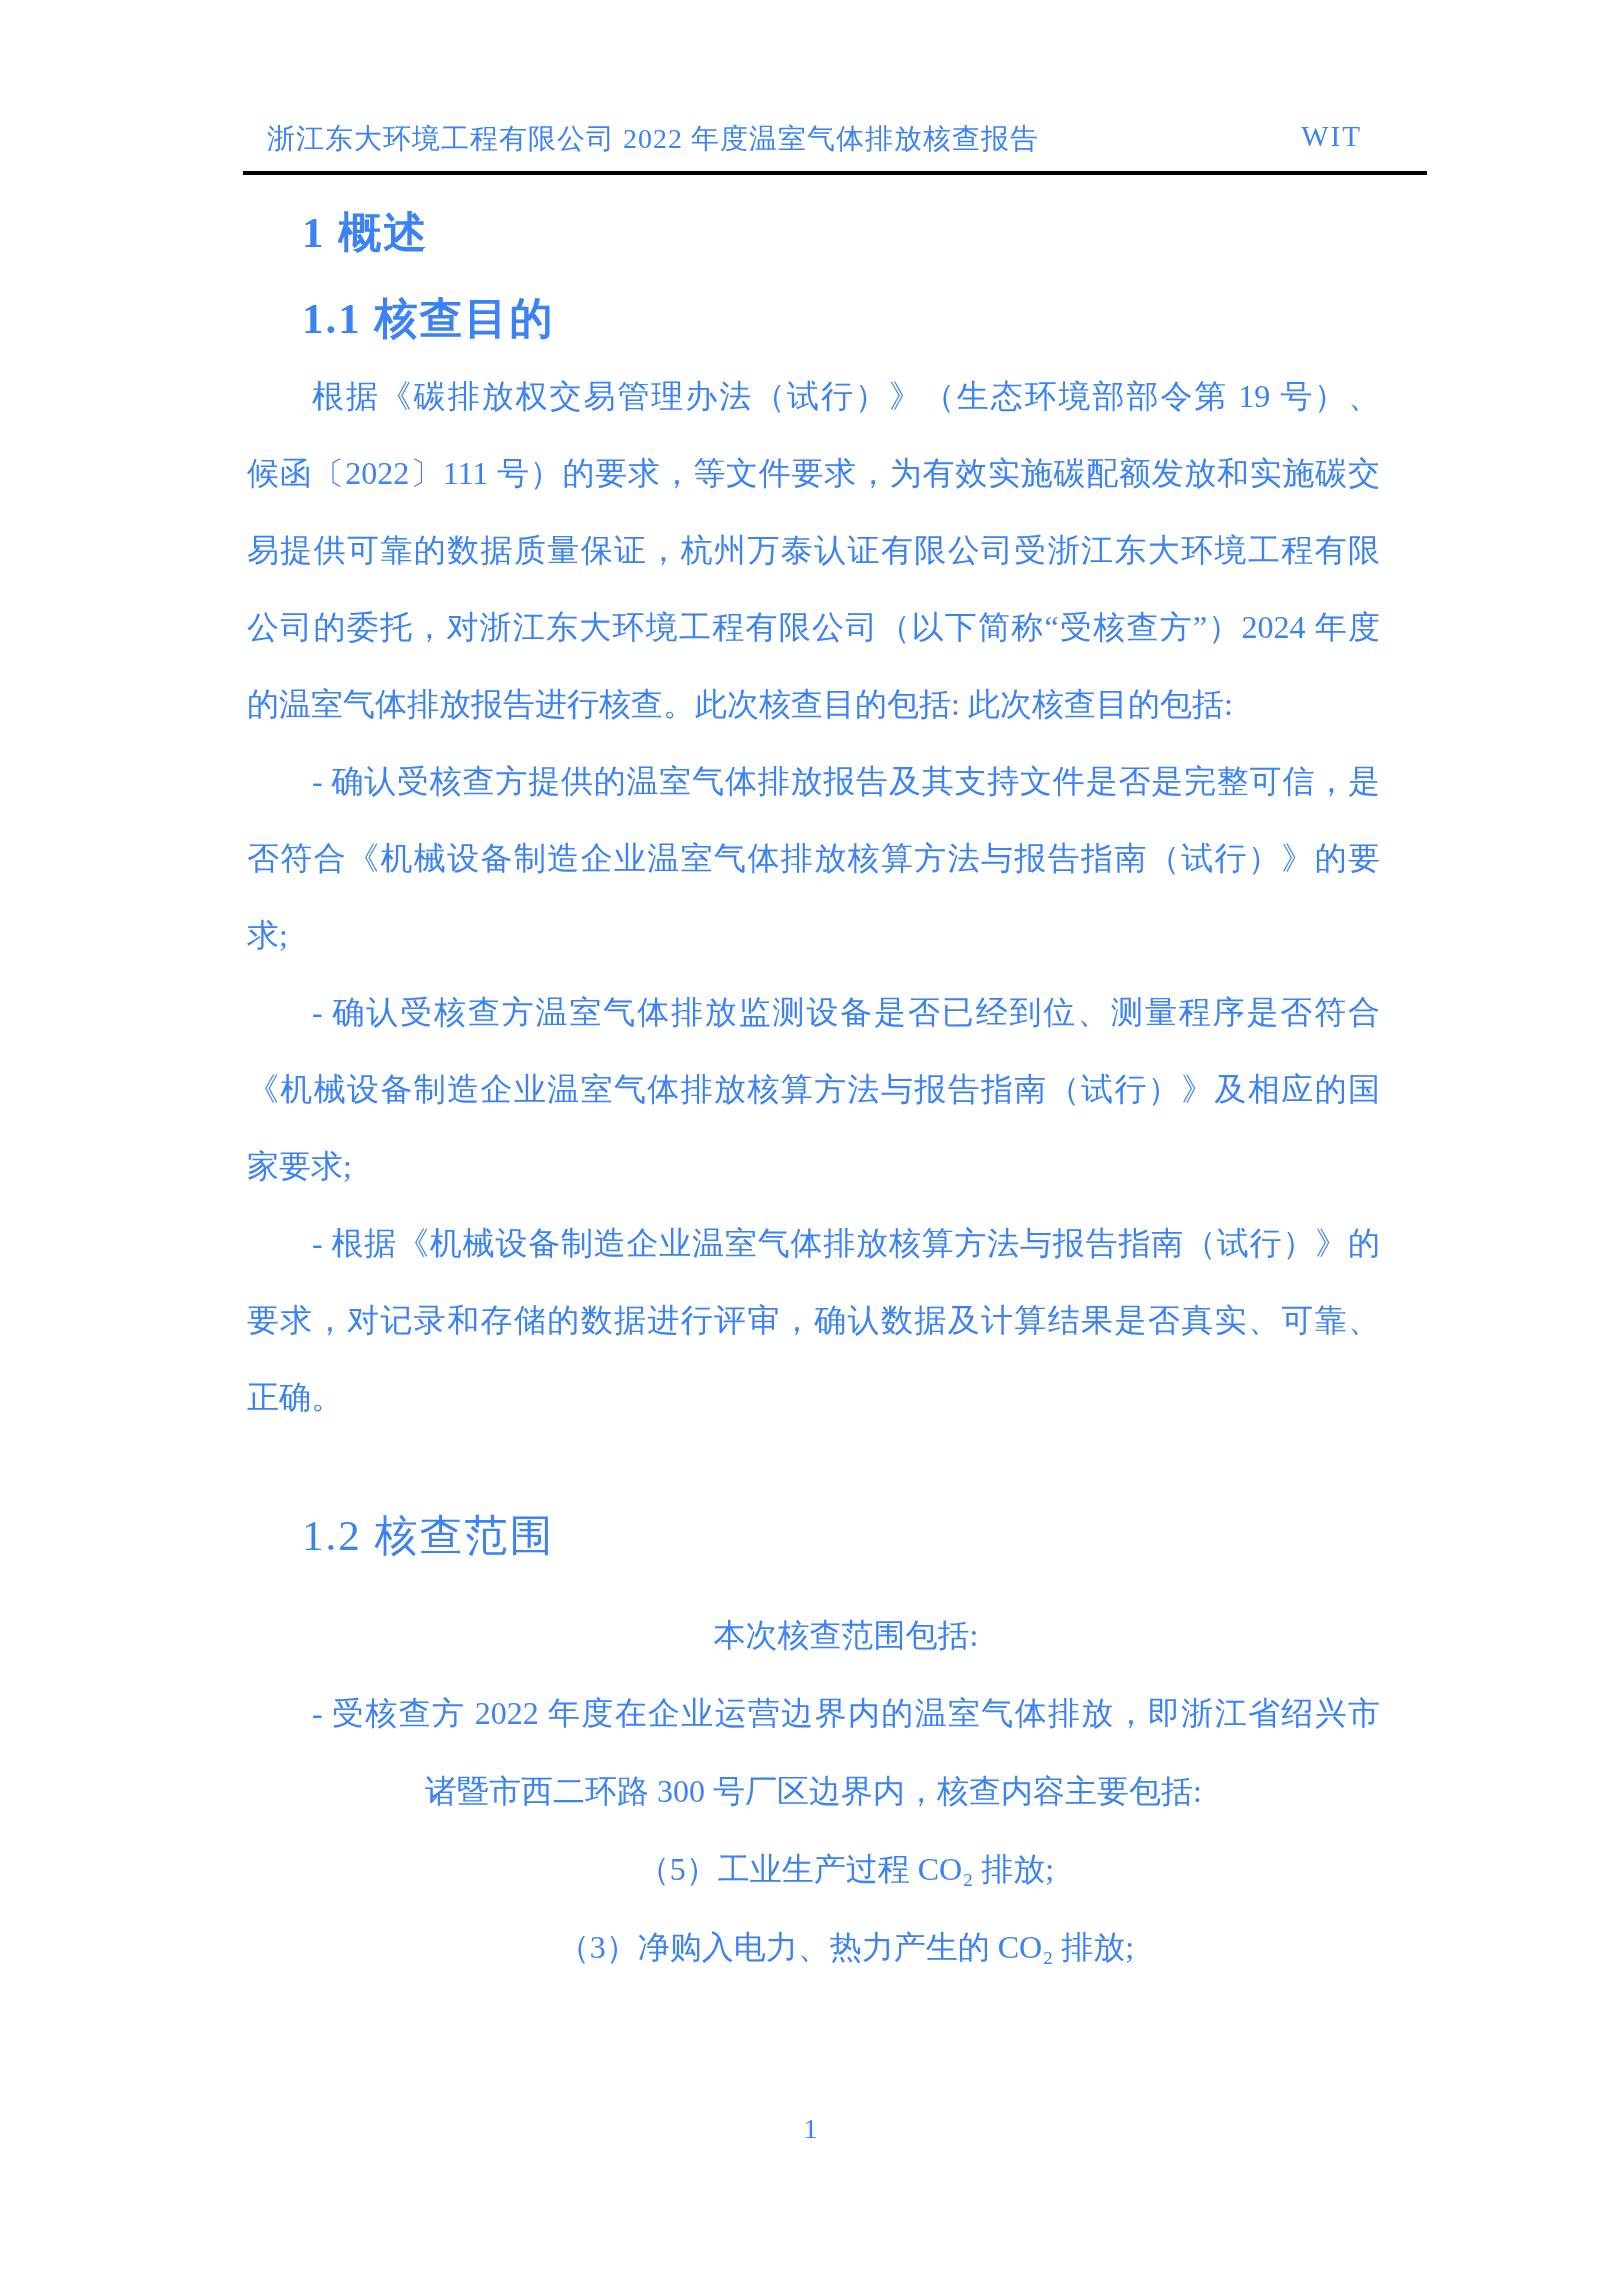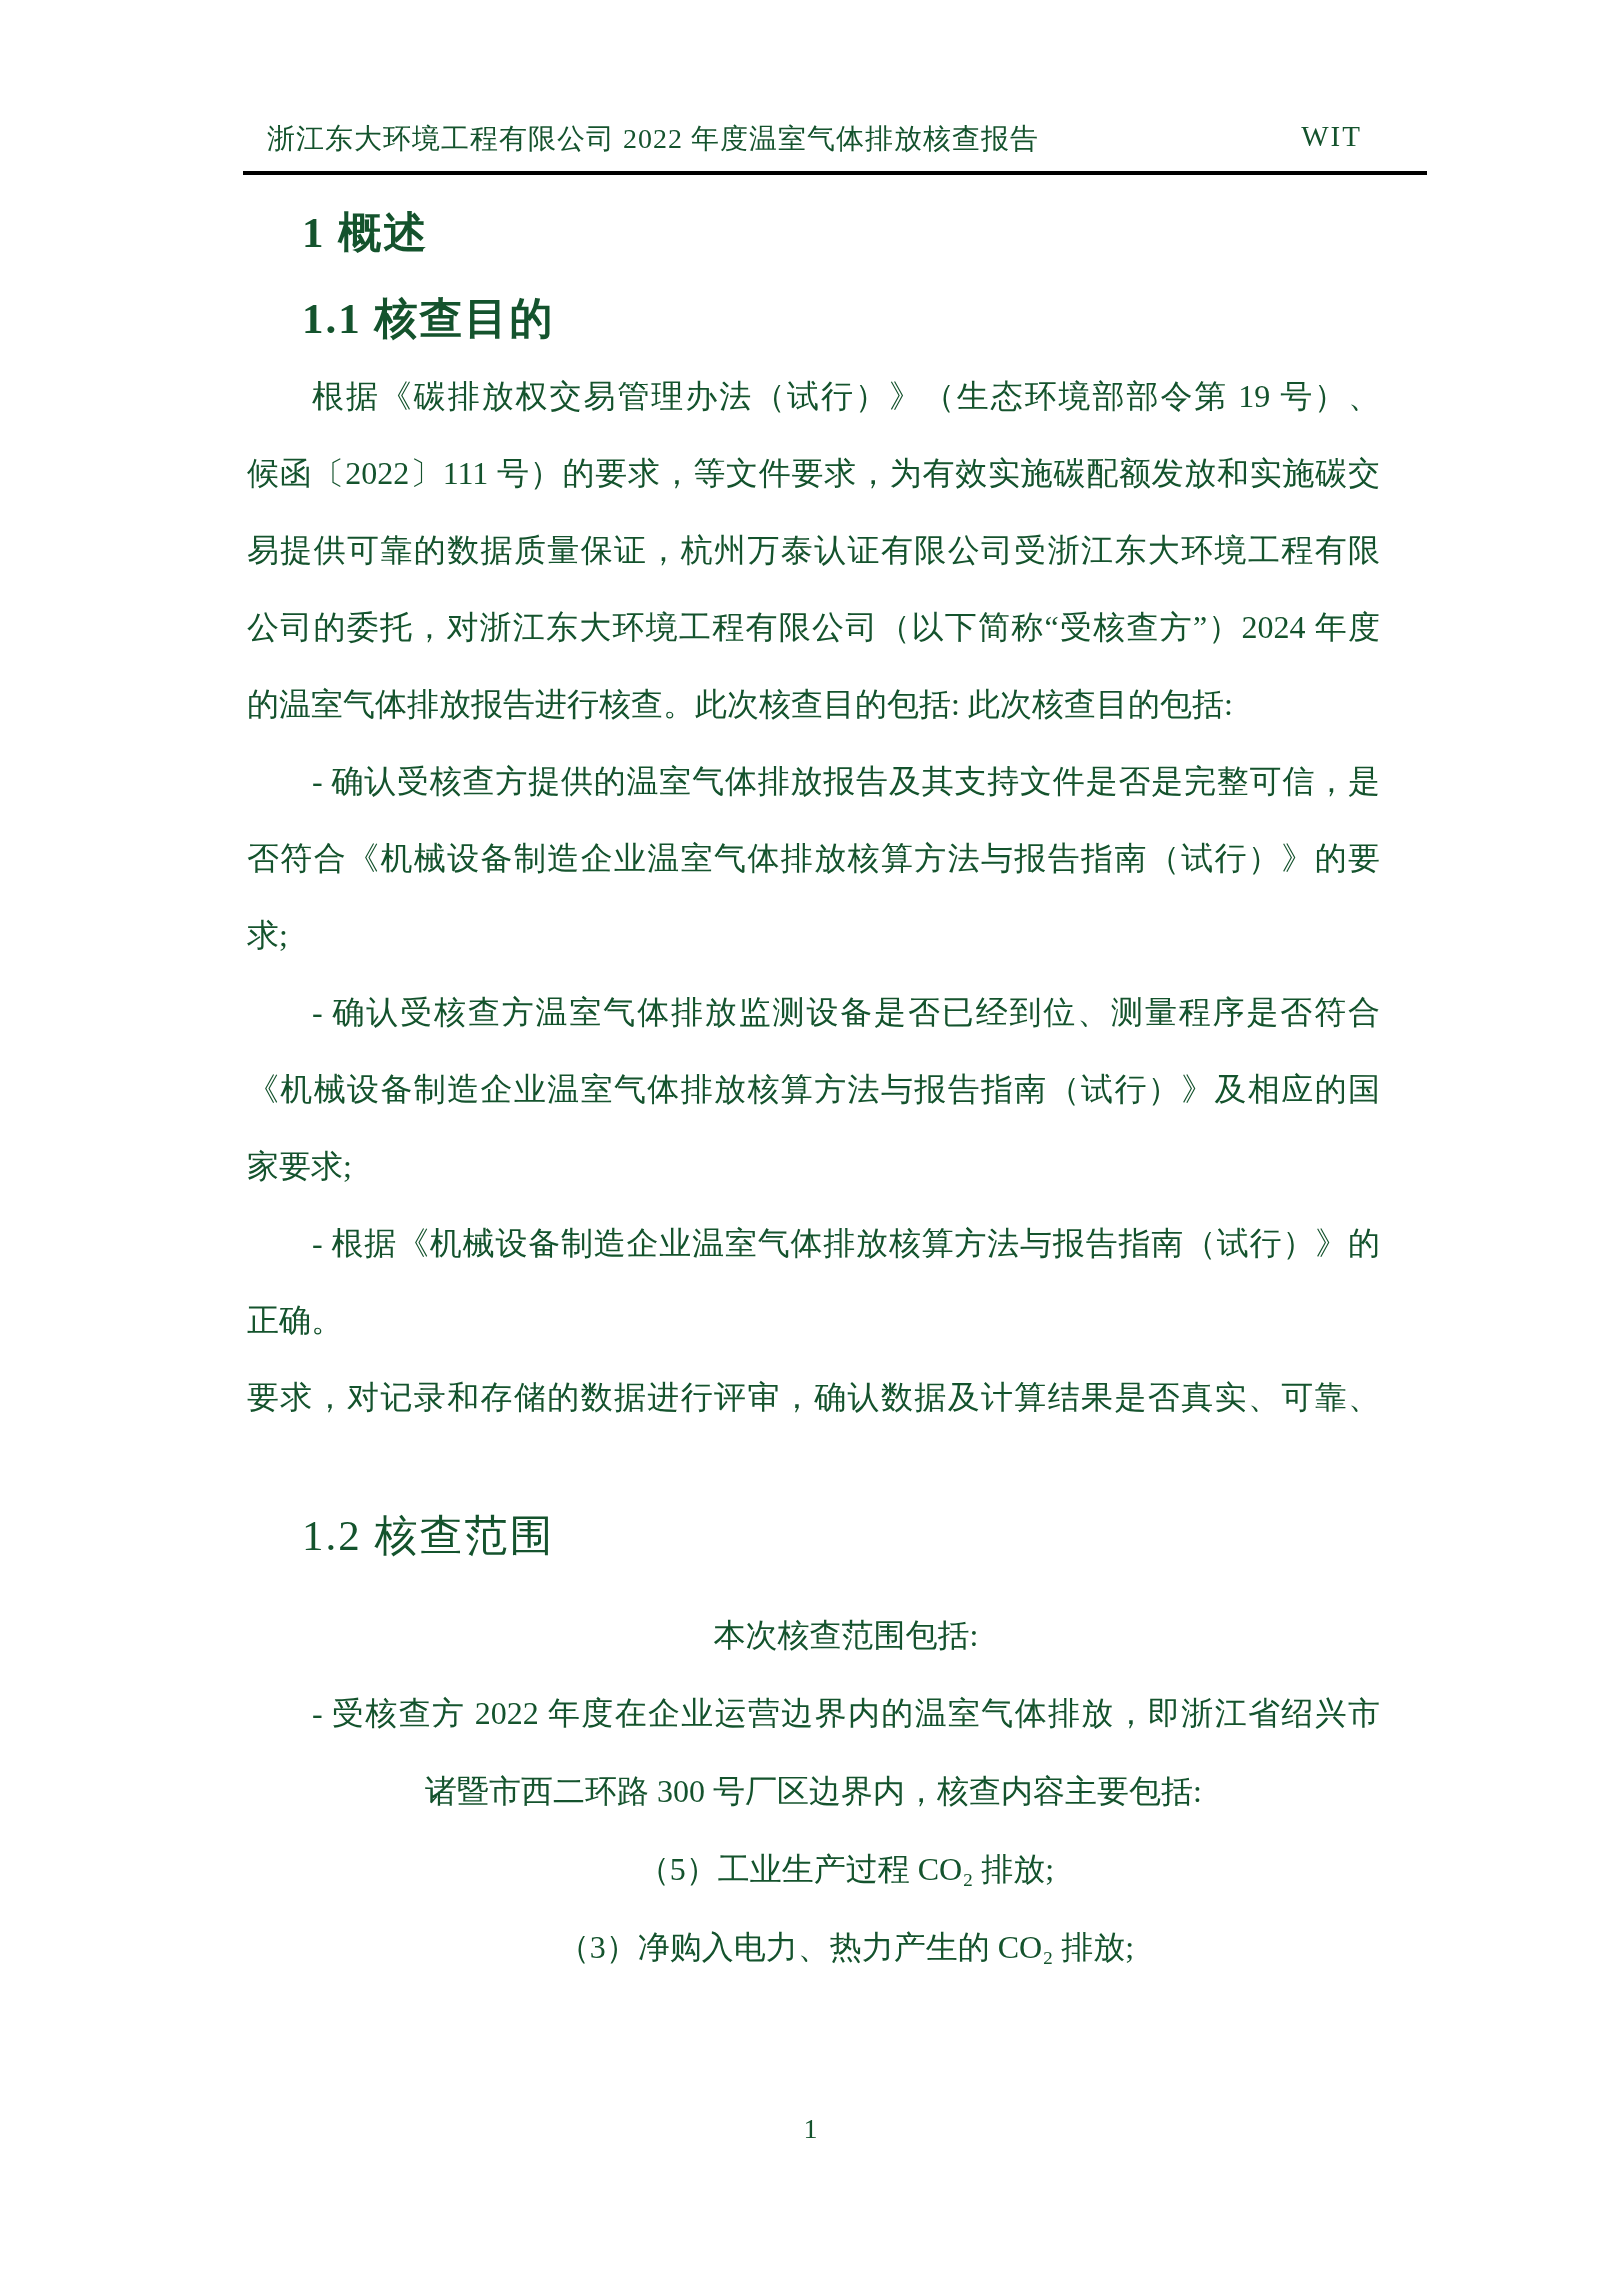--- a/index.html
+++ b/index.html
@@ -1,20 +1,20 @@
 <!DOCTYPE html>
 <html><head>
 <meta charset="utf-8">
 <style>
   html,body{margin:0;padding:0;background:#ffffff;}
   .page{
     position:relative;
     width:1621px;height:2292px;
     background:#ffffff;
-    color:#14532d;
+    color:#3b82f6;
     font-family:"Liberation Serif","DejaVu Serif",serif;
     overflow:hidden;
   }
   
   .hdr-left{
     position:absolute;top:120px;left:267px;
     font-size:28px;letter-spacing:1px;white-space:nowrap;
   }
   .hdr-right{
     position:absolute;top:120px;right:259px;
@@ -83,22 +83,22 @@
 
     <div class="line jline indent">- 确认受核查方提供的温室气体排放报告及其支持文件是否是完整可信，是</div>
     <div class="line jline">否符合《机械设备制造企业温室气体排放核算方法与报告指南（试行）》的要</div>
     <div class="line">求;</div>
 
     <div class="line jline indent">- 确认受核查方温室气体排放监测设备是否已经到位、测量程序是否符合</div>
     <div class="line jline">《机械设备制造企业温室气体排放核算方法与报告指南（试行）》及相应的国</div>
     <div class="line">家要求;</div>
 
     <div class="line jline indent">- 根据《机械设备制造企业温室气体排放核算方法与报告指南（试行）》的</div>
+    <div class="line jline">要求，对记录和存储的数据进行评审，确认数据及计算结果是否真实、可靠、</div>
     <div class="line">正确。</div>
-    <div class="line jline">要求，对记录和存储的数据进行评审，确认数据及计算结果是否真实、可靠、</div>
   </div>
 
   <div class="h2b">1.2 核查范围</div>
 
   <div class="scope-block">
     <div class="line indent">本次核查范围包括:</div>
     <div class="line jline indent">- 受核查方 2022 年度在企业运营边界内的温室气体排放，即浙江省绍兴市</div>
     <div class="line">诸暨市西二环路 300 号厂区边界内，核查内容主要包括:</div>
     <div class="line indent">（5）工业生产过程 CO₂ 排放;</div>
     <div class="line indent">（3）净购入电力、热力产生的 CO₂ 排放;</div>

